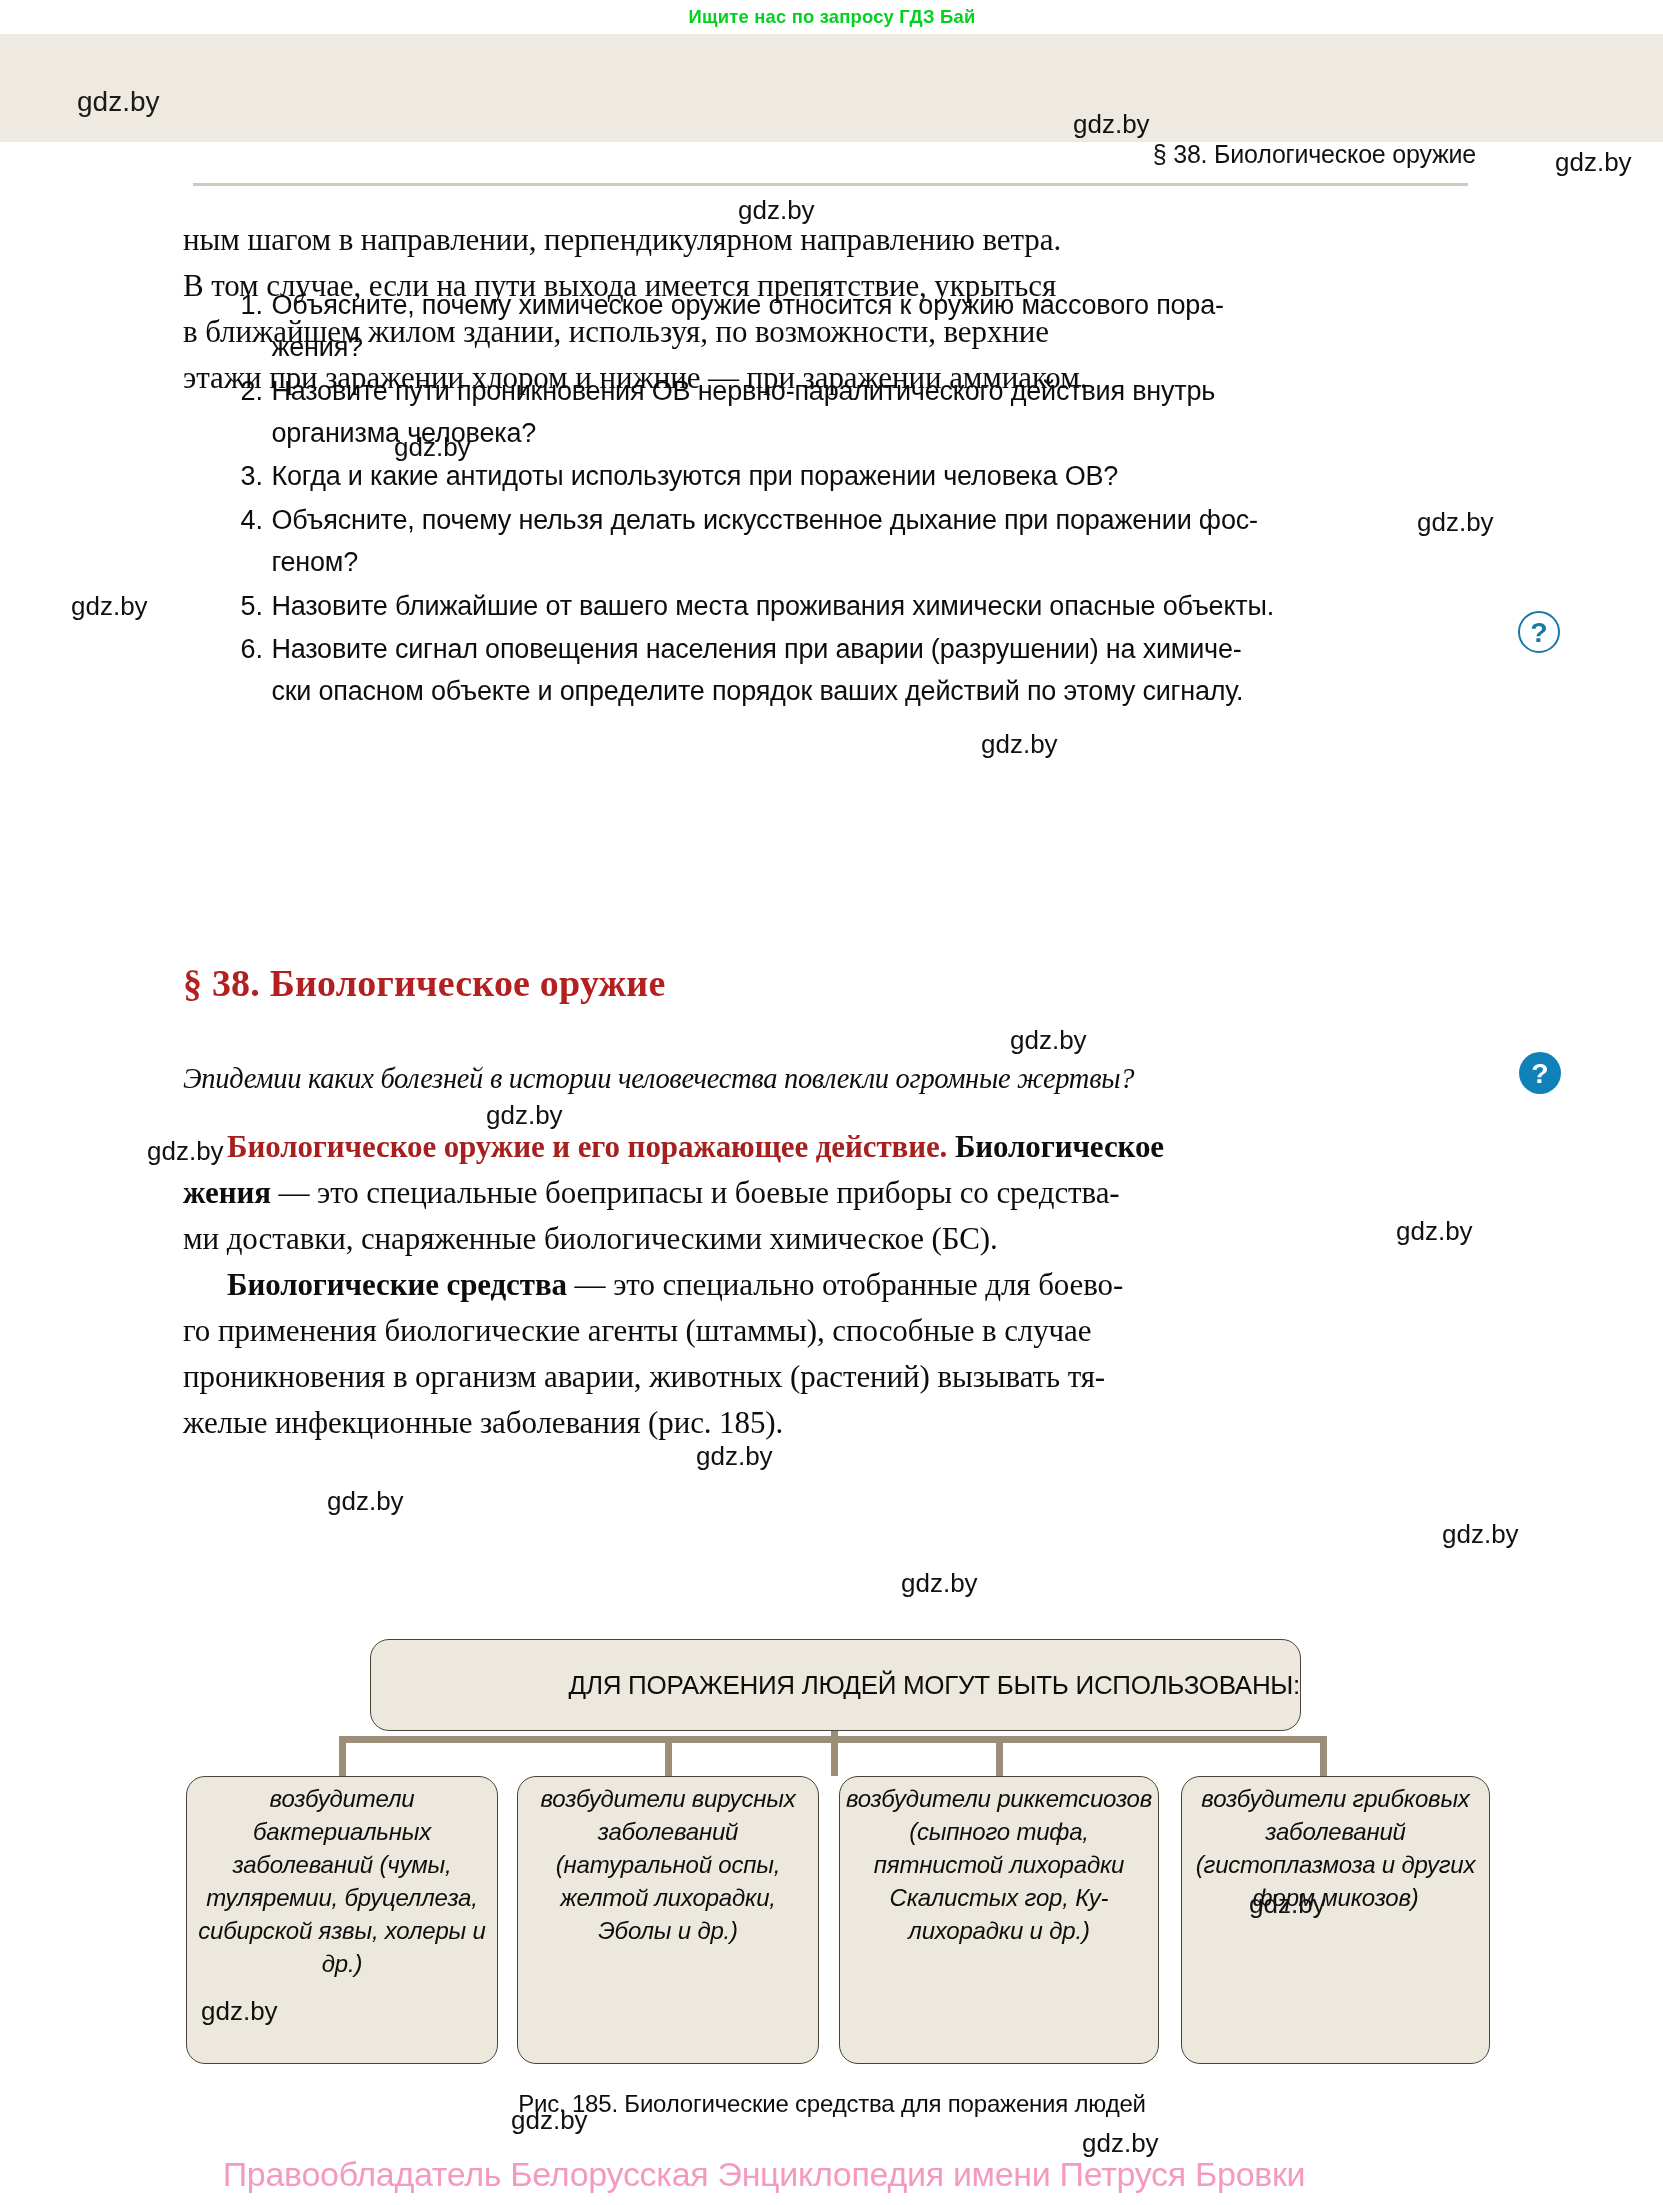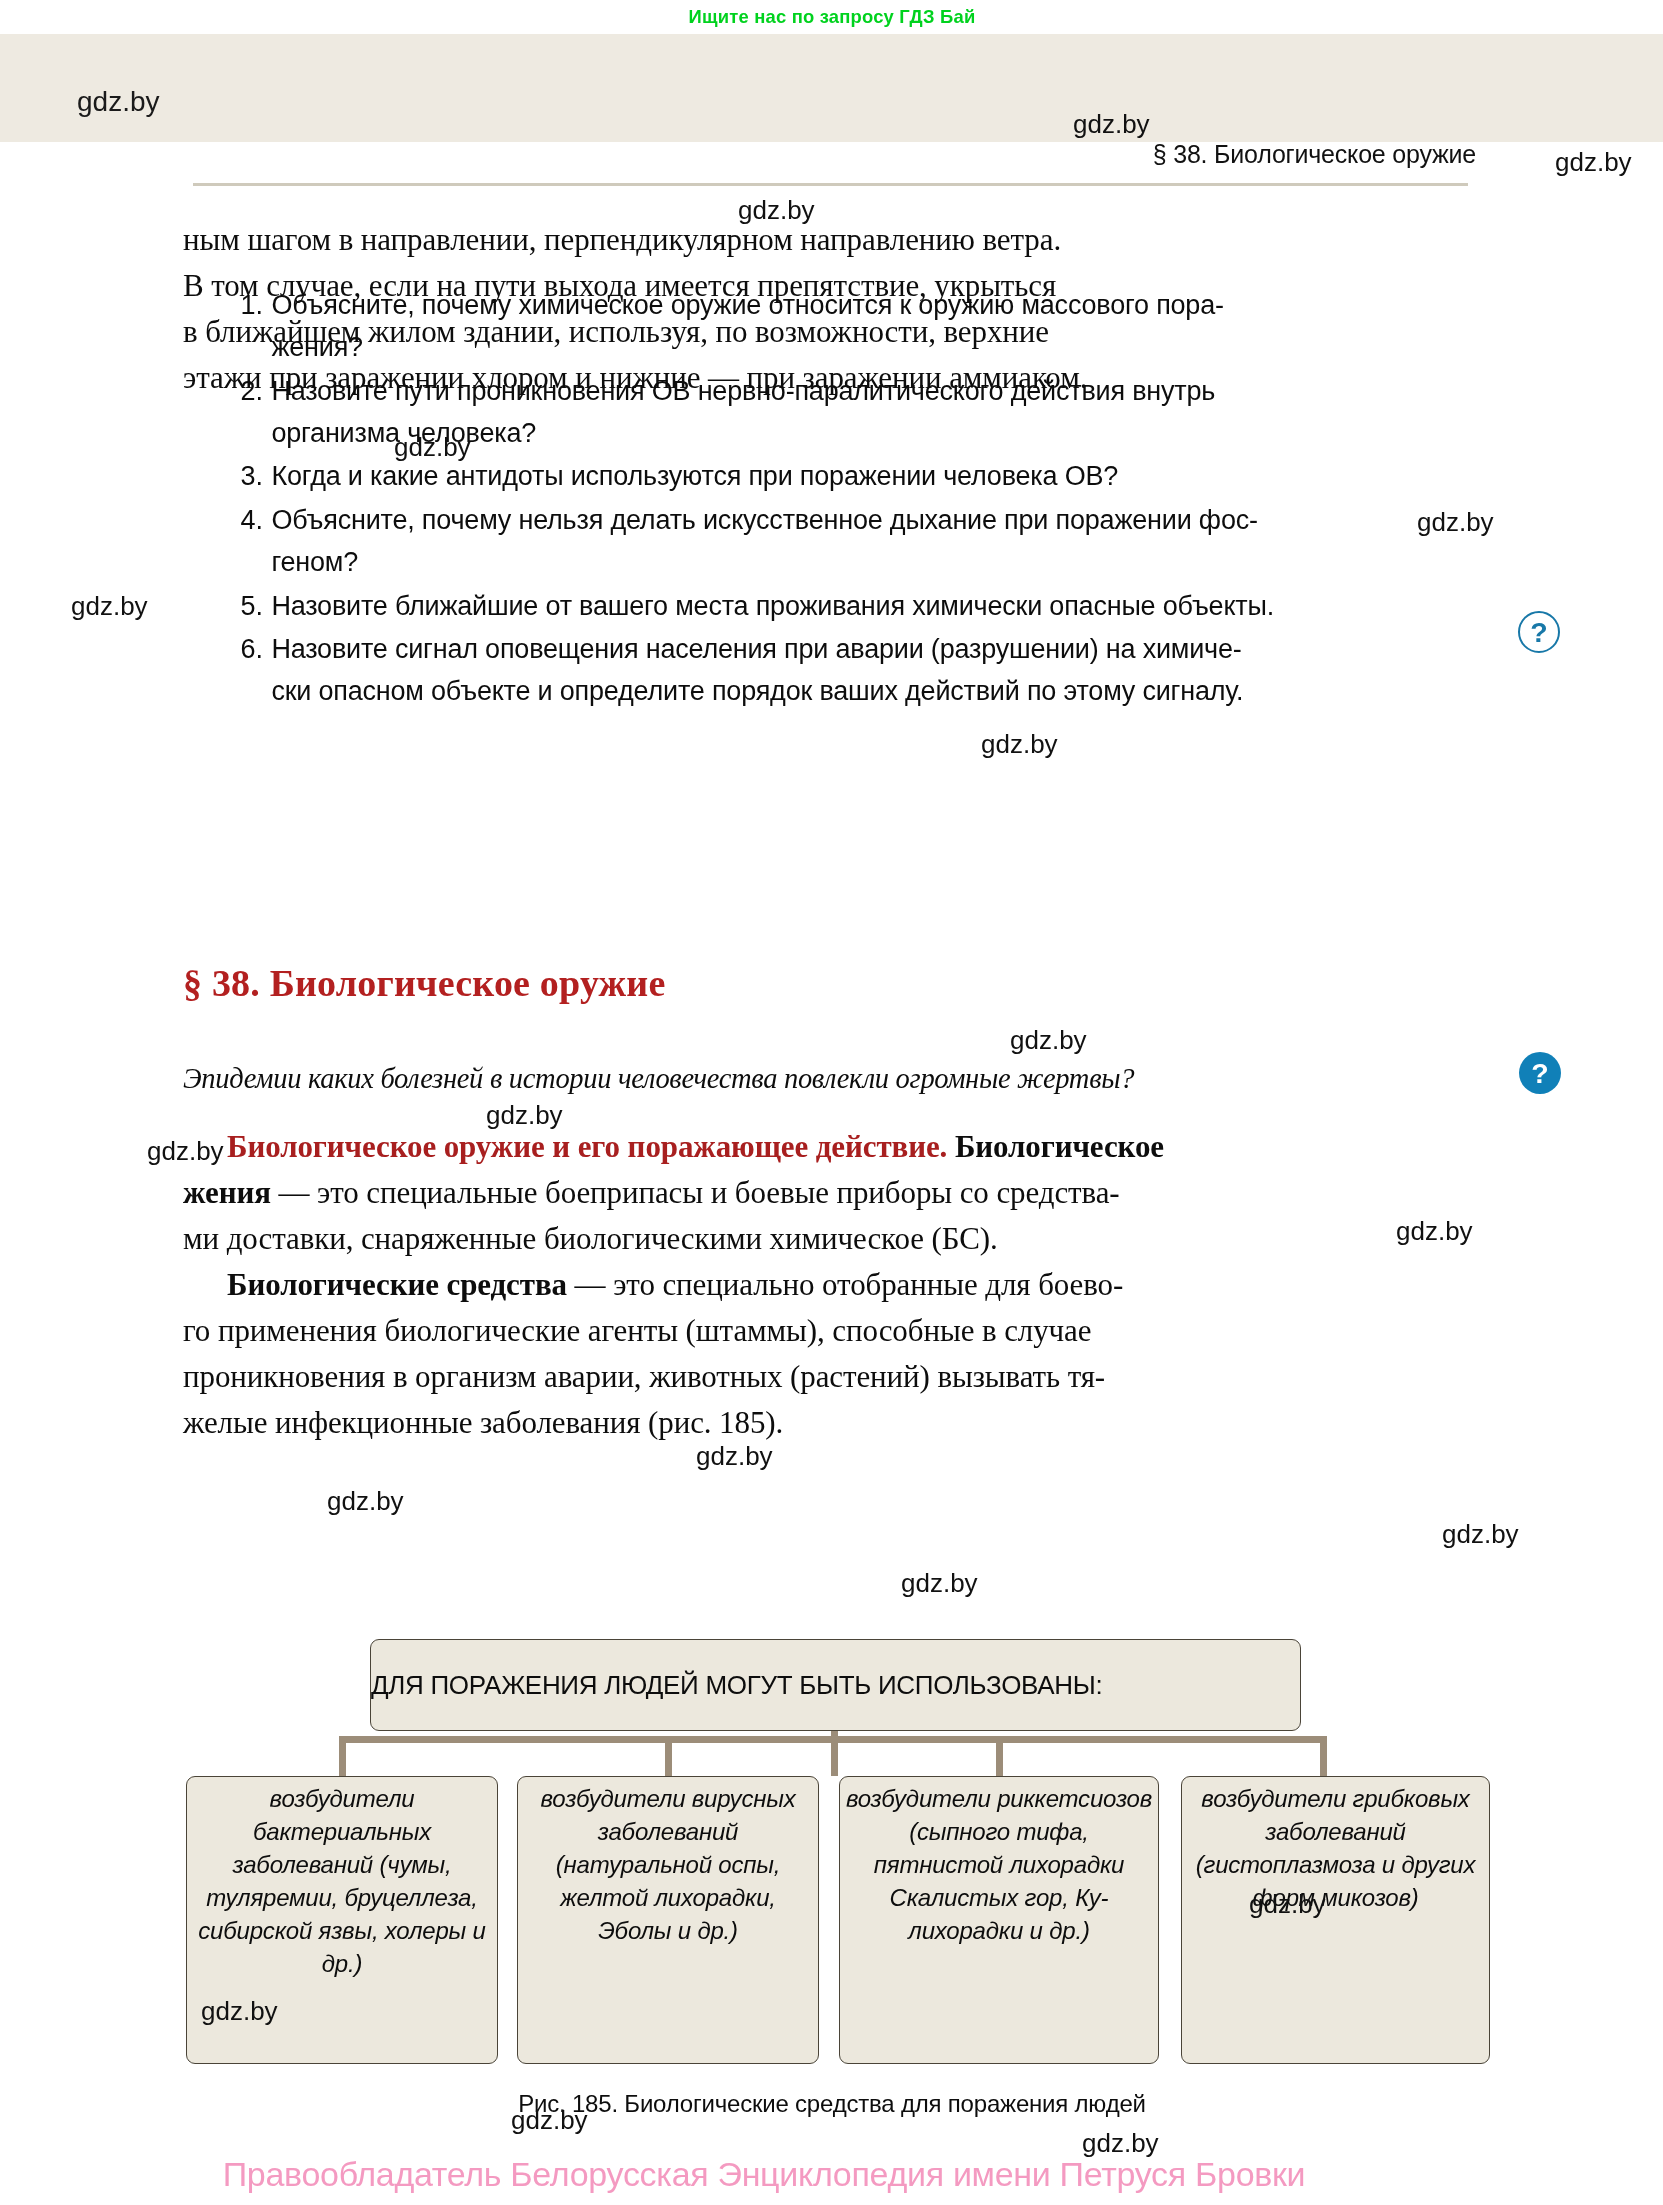--- a/index.html
+++ b/index.html
@@ -180,28 +180,28 @@
   
   .term-red { color: #a81f1f; font-weight: bold; }
   .term-bk  { font-weight: bold; }
 
   
   .diagram { position: absolute; left: 0; top: 0; width: 1664px; }
   .dbox {
     position: absolute;
     background: #ece8dd;
     border: 1.7px solid #4a4438;
-    border-radius: 9px;
+    border-radius: 19px;
     box-sizing: border-box;
     font-family: "Liberation Sans", sans-serif;
     color: #0d0d0d;
     text-align: center;
     display: flex;
     align-items: center;
-    justify-content: flex-start;
+    justify-content: flex-end;
   }
   .dbox-top {
     left: 370px; top: 1496px;
     width: 931px; height: 92px;
     font-size: 26px;
     letter-spacing: -0.3px;
   }
   .dleaf {
     top: 1633px;
     height: 288px;

